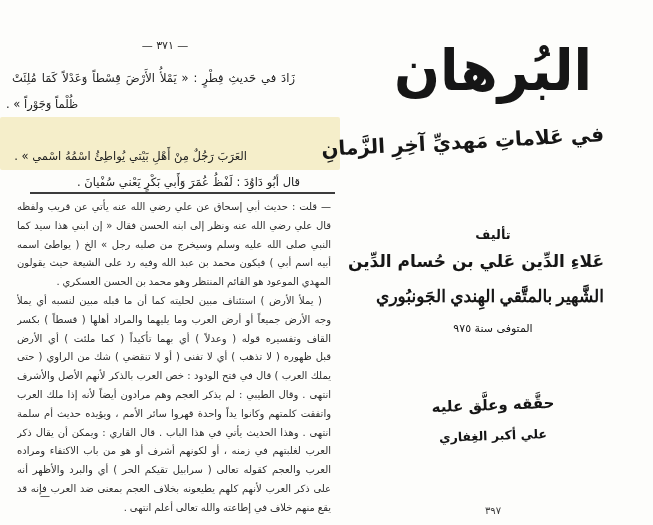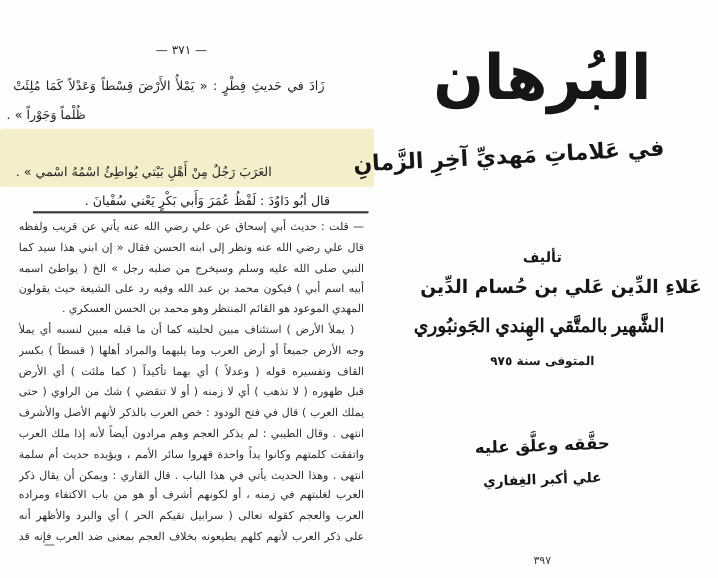--- a/index.html
+++ b/index.html
@@ -24,23 +24,23 @@
   .fn-indent{padding-right:9px;}
   .fn-dash{position:absolute;top:455px;left:40px;font-size:10px;color:#2e2e2e;}
   .pl-pagenum{position:absolute;top:494px;left:138px;width:44px;text-align:left;font-size:10px;color:#3a3a3a;letter-spacing:2px;}
 
   
   .page-right{position:absolute;left:382px;top:0;width:222px;height:525px;direction:rtl;}
   .pr-center{position:absolute;left:0;width:100%;text-align:center;color:#161616;}
   .book-title{top:24px;font-size:54px;font-weight:bold;line-height:94px;transform:scaleY(1.05);}
   .book-subtitle{top:128px;font-size:20px;font-weight:bold;transform:rotate(-3deg);white-space:nowrap;}
   .talif{top:227px;font-size:13px;font-weight:bold;}
-  .author1{top:251px;font-size:17px;font-weight:bold;white-space:nowrap;margin-left:34px;}
+  .author1{top:251px;font-size:17px;font-weight:bold;white-space:nowrap;}
   .author2{top:286px;font-size:17px;font-weight:bold;white-space:nowrap;font-family:Liberation Serif, serif;}
-  .death{top:322px;font-size:11px;font-weight:bold;}
+  .death{top:322px;font-size:11px;font-weight:normal;}
   .editor-label{top:396px;font-size:15px;font-weight:bold;transform:rotate(-2deg);}
   .editor-name{top:428px;font-size:12.5px;font-weight:bold;transform:rotate(-2deg);}
   .pr-pagenum{top:505px;font-size:10px;color:#3a3a3a;letter-spacing:1px;}
 </style>
 </head>
 <body>
 
 <div class="sheet">
 
   <section class="page-left">
@@ -58,28 +58,29 @@
 
     <div class="footnote">
       <div class="fn-line">— قلت : حديث أبي إسحاق عن علي رضي الله عنه يأتي عن قريب ولفظه</div>
       <div class="fn-line">قال علي رضي الله عنه ونظر إلى ابنه الحسن فقال « إن ابني هذا سيد كما سماه</div>
       <div class="fn-line">النبي صلى الله عليه وسلم وسيخرج من صلبه رجل » الخ ( يواطئ اسمه اسمي واسم</div>
       <div class="fn-line">أبيه اسم أبي ) فيكون محمد بن عبد الله وفيه رد على الشيعة حيث يقولون</div>
       <div class="fn-line fn-p-end">المهدي الموعود هو القائم المنتظر وهو محمد بن الحسن العسكري .</div>
       <div class="fn-line fn-indent">( يملأ الأرض ) استئناف مبين لحليته كما أن ما قبله مبين لنسبه أي يملأ</div>
       <div class="fn-line">وجه الأرض جميعاً أو أرض العرب وما يليهما والمراد أهلها ( قسطاً ) بكسر</div>
       <div class="fn-line">القاف وتفسيره قوله ( وعدلاً ) أي بهما تأكيداً ( كما ملئت ) أي الأرض</div>
-      <div class="fn-line">قبل ظهوره ( لا تذهب ) أي لا زمنه ( أو لا تنقضي ) شك من الراوي ( حتى</div>
+      <div class="fn-line">قبل ظهوره ( لا تذهب ) أي لا تفنى ( أو لا تنقضي ) شك من الراوي ( حتى</div>
       <div class="fn-line">يملك العرب ) قال في فتح الودود : خص العرب بالذكر لأنهم الأصل والأشرف</div>
       <div class="fn-line">انتهى . وقال الطيبي : لم يذكر العجم وهم مرادون أيضاً لأنه إذا ملك العرب</div>
       <div class="fn-line">واتفقت كلمتهم وكانوا يداً واحدة قهروا سائر الأمم ، ويؤيده حديث أم سلمة</div>
       <div class="fn-line">انتهى . وهذا الحديث يأتي في هذا الباب . قال القاري : ويمكن أن يقال ذكر</div>
       <div class="fn-line">العرب لغلبتهم في زمنه ، أو لكونهم أشرف أو هو من باب الاكتفاء ومراده</div>
       <div class="fn-line">العرب والعجم كقوله تعالى ( سرابيل تقيكم الحر ) أي والبرد والأظهر أنه اقتصر</div>
       <div class="fn-line">على ذكر العرب لأنهم كلهم يطيعونه بخلاف العجم بمعنى ضد العرب فإنه قد</div>
+      <div class="fn-line fn-p-end">يقع منهم خلاف في إطاعته والله تعالى أعلم انتهى .</div>
     </div>
     <div class="fn-dash">—</div>
 
     <div class="pl-pagenum">٥٤٠</div>
   </section>
 
   <section class="page-right">
     <div class="pr-center book-title">البُرهان</div>
     <div class="pr-center book-subtitle">في عَلاماتِ مَهديِّ آخِرِ الزَّمانِ</div>
     <div class="pr-center talif">تأليف</div>

